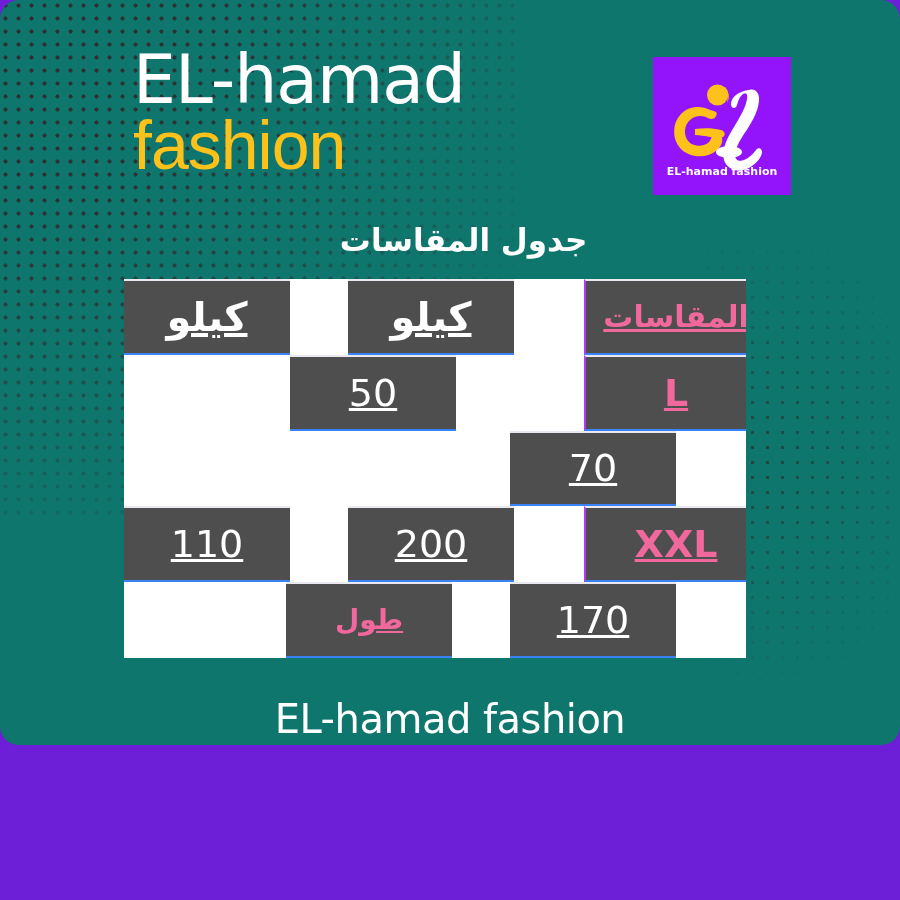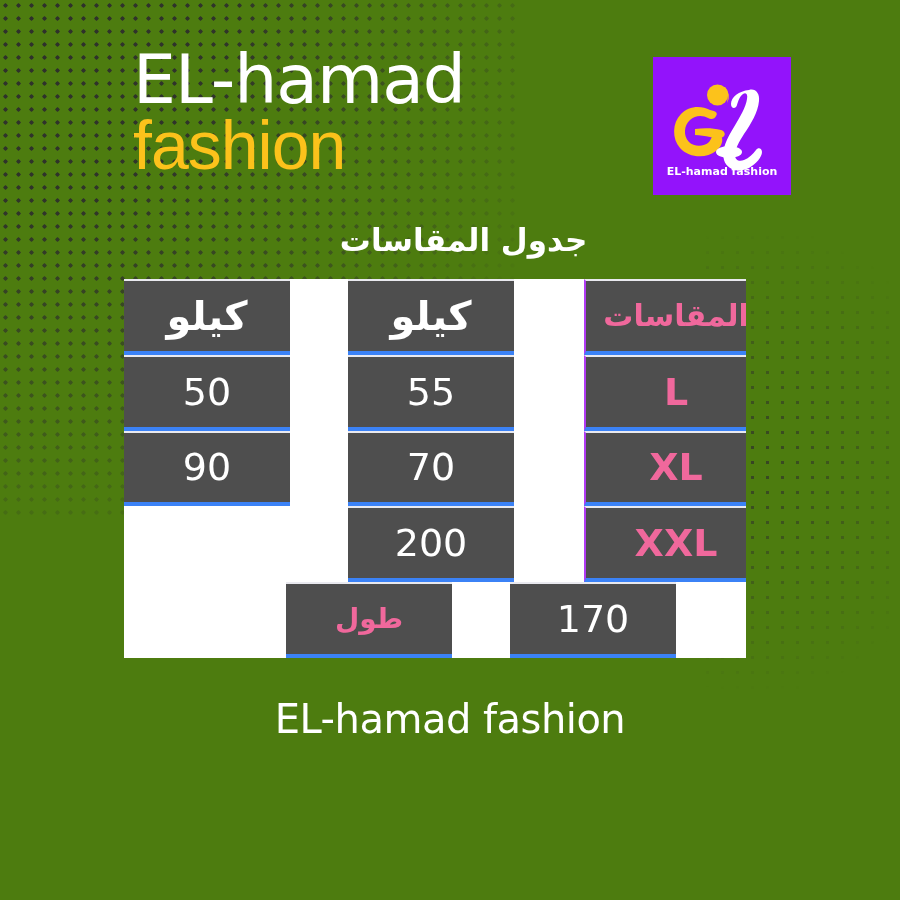--- a/index.html
+++ b/index.html
@@ -3,24 +3,25 @@
 <meta charset="utf-8">
 <style>
   html, body {
     margin: 0;
     padding: 0;
     background: #6c1fd6;
   }
   #page {
     position: relative;
     width: 900px;
-    height: 900px;
+    height: 745px;
     overflow: hidden;
-    background: #4d7c0f;
-    font-family: "DejaVu Sans", "Liberation Sans", sans-serif;
+    background: #0f766e;
+    font-family: "DejaVu Sans", "Liberation Sans", sans-serif;
+    border-radius: 19px;
   }
   
   #dots-tl {
     position: absolute;
     left: -40px;
     top: -40px;
     width: 560px;
     height: 560px;
     background-image:
       radial-gradient(circle at center, rgba(45,45,45,0.95) 1.9px, rgba(0,0,0,0) 2.3px);
@@ -114,25 +115,26 @@
     min-height: 0;
   }
   .t-cell {
     background: #4e4e4e;
     color: #ffffff;
     display: flex;
     align-items: center;
     justify-content: center;
     box-sizing: border-box;
     border-top: 2px solid #e9e9ef;
-    border-bottom: 4px solid #3b82f6;
+    border-bottom: 2px solid #3b82f6;
     font-size: 38px;
     font-weight: 400;
     line-height: 1;
     overflow: hidden;
+    text-decoration: underline;
   }
   .t-cell.col-label {
     flex: 0 0 162px;
     color: #f0689c;
     font-weight: 700;
     border-left: 2px solid #b13bf5;
     padding-left: 20px;
   }
   .t-cell.col-num {
     flex: 0 0 166px;
@@ -229,38 +231,36 @@
       <div class="t-cell col-label hdr">المقاسات</div>
       <div class="t-gap"></div>
       <div class="t-cell col-num hdr">كيلو</div>
       <div class="t-gap gap2"></div>
       <div class="t-cell col-num hdr">كيلو</div>
     </div>
 
     <div class="t-row">
       <div class="t-cell col-label">L</div>
       <div class="t-gap"></div>
-      <div class="t-cell col-num">55</div>
       <div class="t-gap gap2"></div>
       <div class="t-cell col-num">50</div>
     </div>
 
     <div class="t-row">
-      <div class="t-cell col-label">XL</div>
       <div class="t-gap"></div>
       <div class="t-cell col-num">70</div>
       <div class="t-gap gap2"></div>
-      <div class="t-cell col-num">90</div>
     </div>
 
     <div class="t-row">
       <div class="t-cell col-label">XXL</div>
       <div class="t-gap"></div>
       <div class="t-cell col-num">200</div>
       <div class="t-gap gap2"></div>
+      <div class="t-cell col-num">110</div>
     </div>
 
     <div class="t-row">
       <div class="t-gap"></div>
       <div class="t-cell col-num">170</div>
       <div class="t-gap gap2"></div>
       <div class="t-cell col-num pinkval arabic-sm">طول</div>
     </div>
 
   </div>

